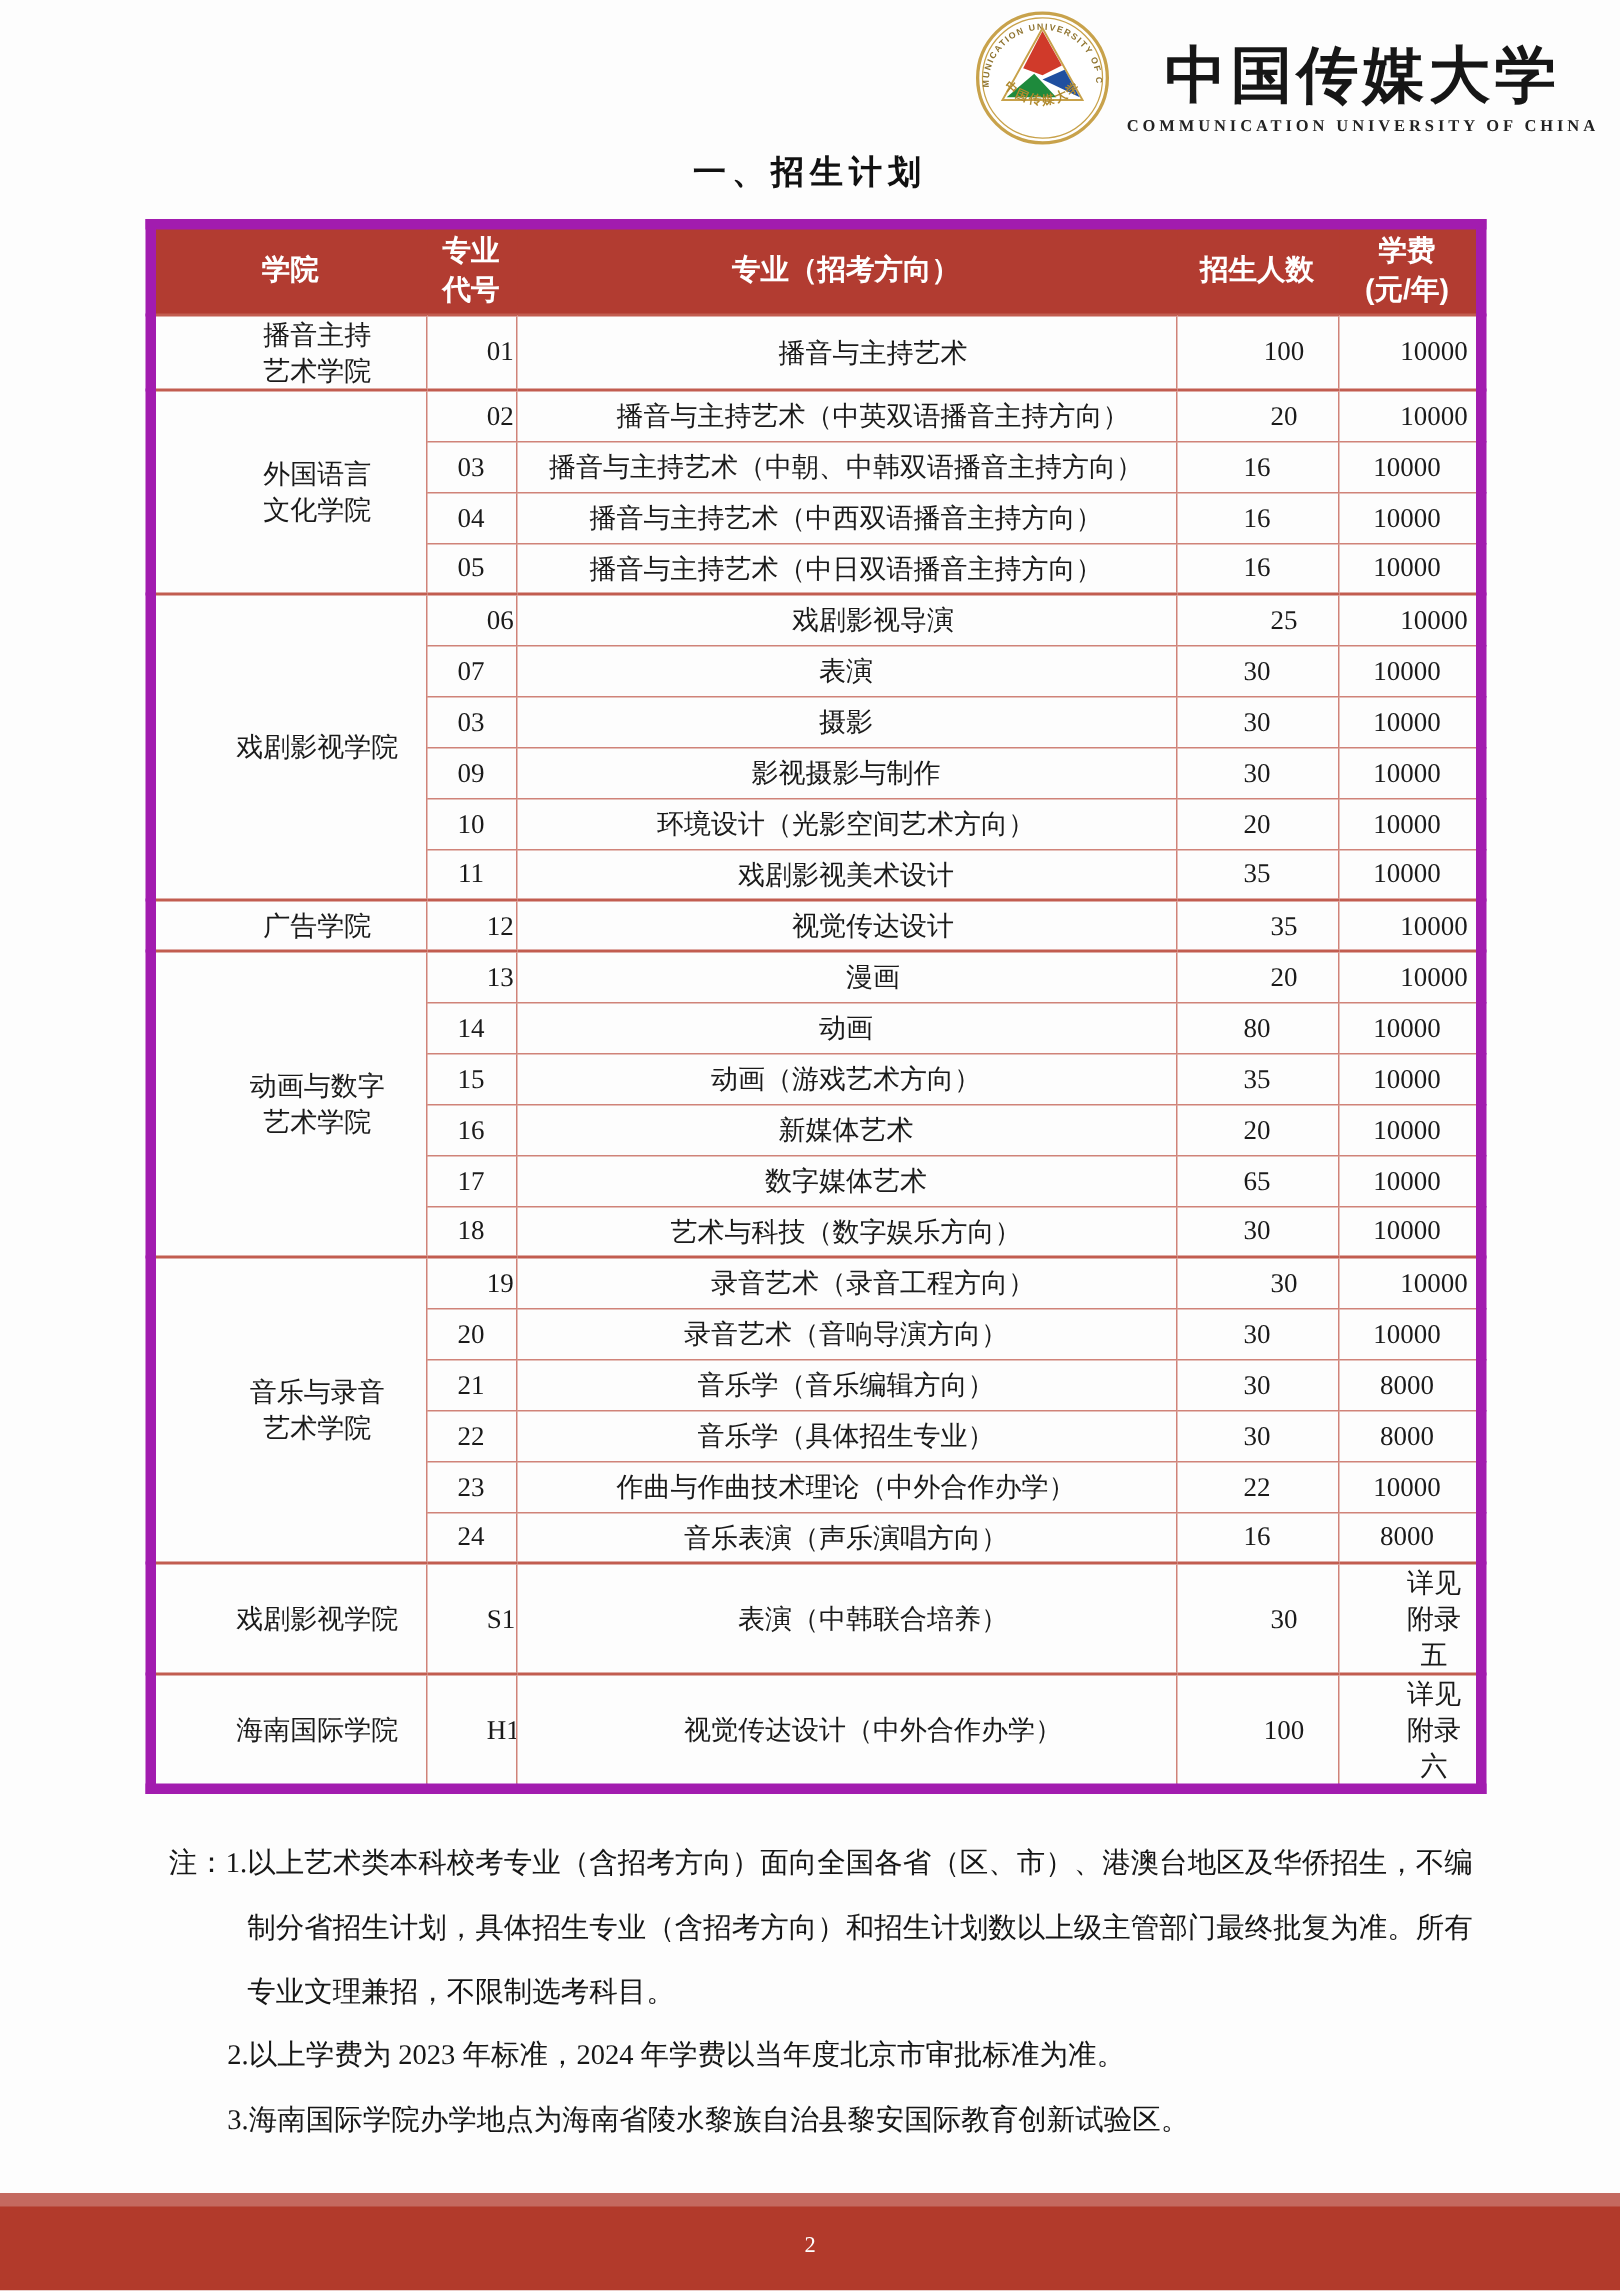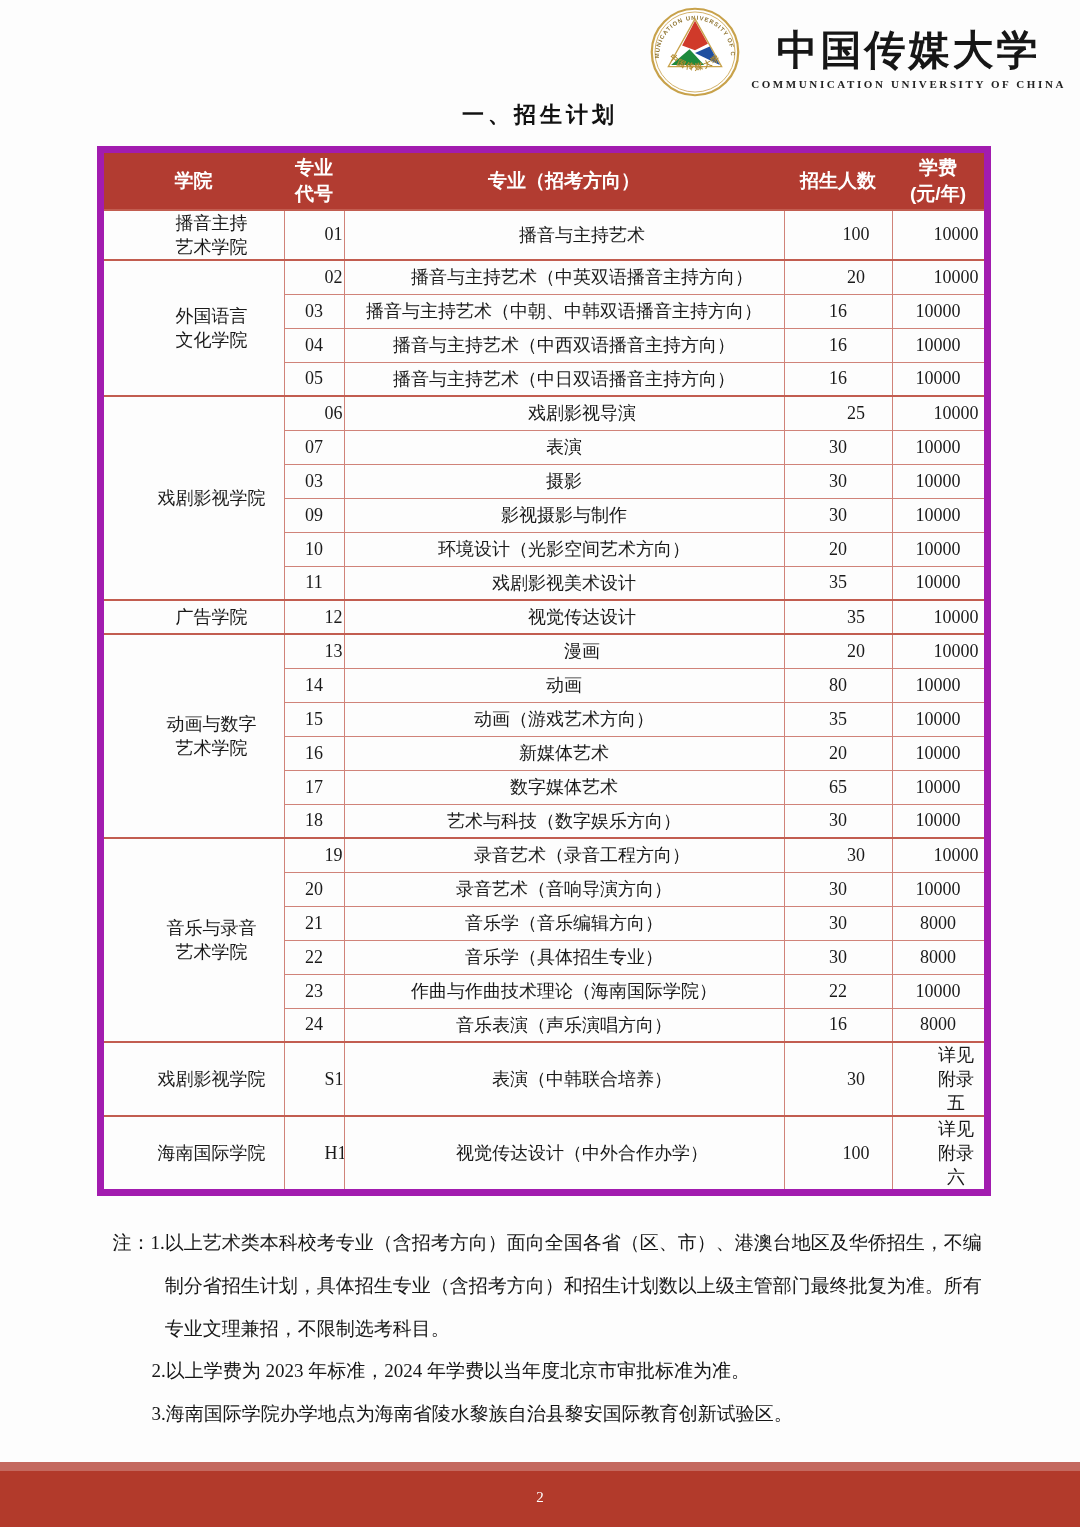--- a/index.html
+++ b/index.html
@@ -323,21 +323,21 @@
         <td class="fee-cell">8000</td>
       </tr>
       <tr>
         <td class="code-cell">22</td>
         <td class="major-cell">音乐学（具体招生专业）</td>
         <td class="quota-cell">30</td>
         <td class="fee-cell">8000</td>
       </tr>
       <tr>
         <td class="code-cell">23</td>
-        <td class="major-cell">作曲与作曲技术理论（海南国际学院）</td>
+        <td class="major-cell">作曲与作曲技术理论（中外合作办学）</td>
         <td class="quota-cell">22</td>
         <td class="fee-cell">10000</td>
       </tr>
       <tr>
         <td class="code-cell">24</td>
         <td class="major-cell">音乐表演（声乐演唱方向）</td>
         <td class="quota-cell">16</td>
         <td class="fee-cell">8000</td>
       </tr>
 

